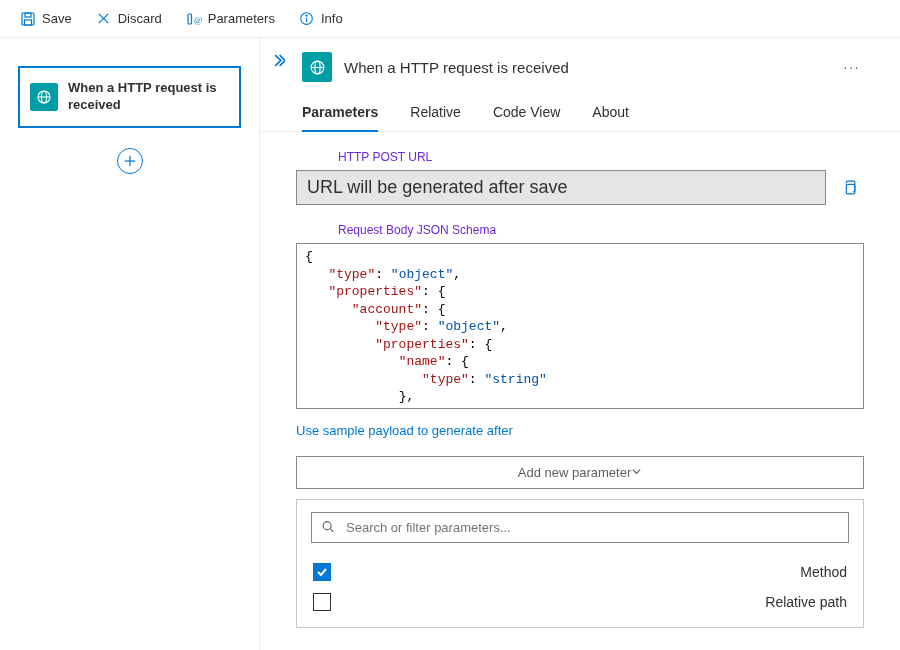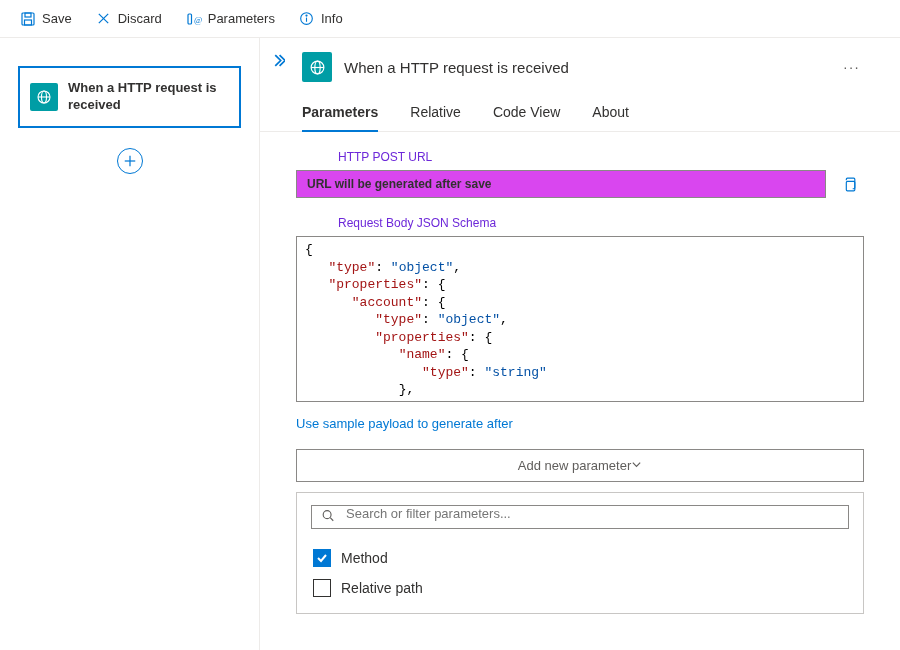--- a/index.html
+++ b/index.html
@@ -138,26 +138,25 @@
   .section-label {
     font-size: 12px;
     color: #6d28d9;
     margin-bottom: 6px;
     display: block;
     margin-left: 42px;
   }
   .url-row { display: flex; gap: 8px; align-items: stretch; }
   .url-box {
     flex: 1;
-    background: #d946ef;
+    background: #e5e5e5;
     border: 1px solid #8a8886;
     padding: 6px 10px;
-    font-size: 12px;
+    font-size: 18px;
     color: #323130;
-    font-weight: bold;
   }
   .copy-btn {
     width: 30px;
     display: inline-flex;
     align-items: center;
     justify-content: center;
     cursor: pointer;
     color: #0078d4;
   }
 
@@ -208,35 +207,36 @@
     padding: 12px 14px 10px 14px;
     background: #fff;
   }
   .search-box {
     position: relative;
     margin-bottom: 14px;
   }
   .search-box input {
     width: 100%;
     border: 1px solid #8a8886;
-    padding: 0 10px 7px 34px;
+    padding: 7px 10px 7px 34px;
     font-size: 13px;
     color: #605e5c;
   }
   .search-box .search-ico {
     position: absolute;
     left: 10px; top: 50%;
     transform: translateY(-50%);
     color: #605e5c;
   }
   .chk-row {
     display: flex;
     align-items: center;
     gap: 10px;
     padding: 6px 2px;
+    justify-content: space-between;
   }
   .chk {
     width: 18px; height: 18px;
     border: 1px solid #323130;
     display: inline-flex;
     align-items: center;
     justify-content: center;
     cursor: pointer;
     flex-shrink: 0;
   }

